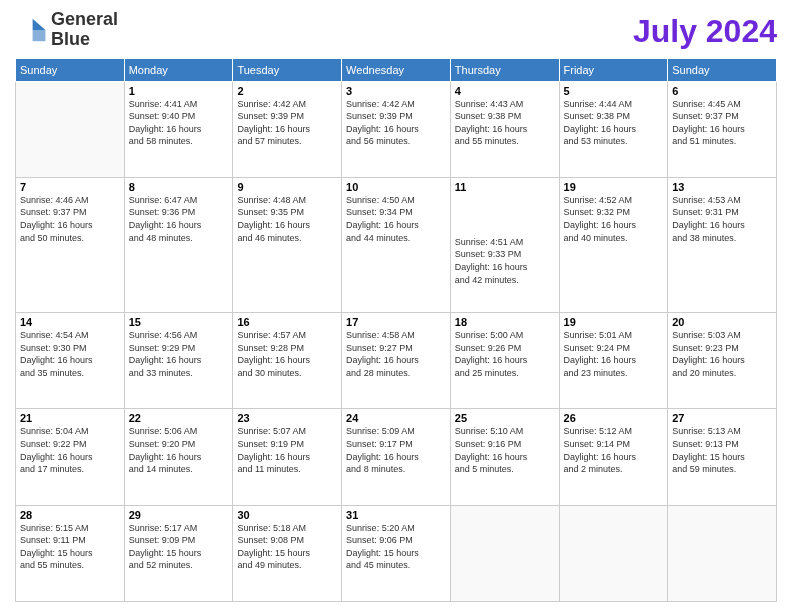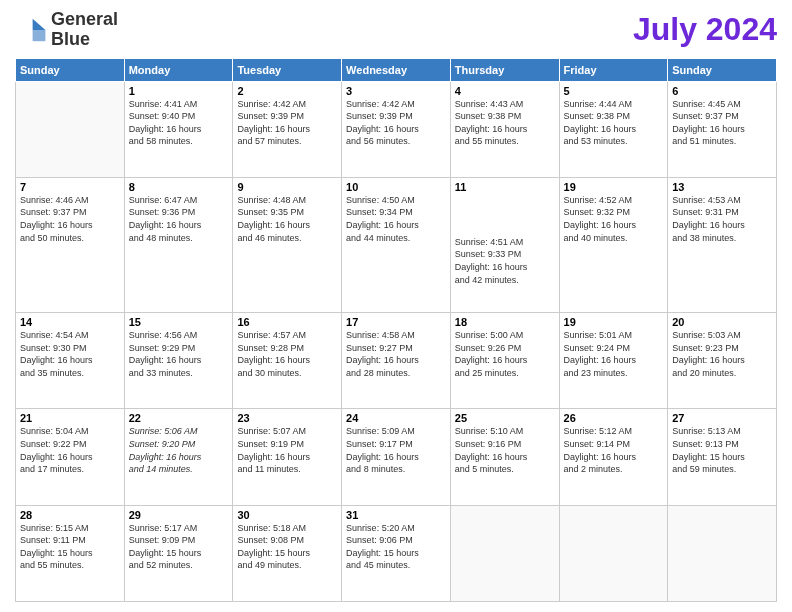--- a/index.html
+++ b/index.html
@@ -13,21 +13,21 @@
     .page {
       width: 792px;
       height: 612px;
       padding: 10px 15px;
       display: flex;
       flex-direction: column;
     }
     .header {
       display: flex;
       justify-content: space-between;
-      align-items: center;
+      align-items: flex-end;
       margin-bottom: 8px;
     }
     .logo {
       display: flex;
       align-items: center;
       gap: 4px;
     }
     .logo-text {
       font-size: 18px;
       font-weight: bold;
@@ -59,21 +59,21 @@
       border-collapse: collapse;
       width: 100%;
       font-size: 10px;
     }
     .calendar th {
       background-color: #3a7cc1;
       color: #fff;
       padding: 5px 4px;
       text-align: left;
       font-size: 11px;
-      font-weight: bold;
+      font-weight: normal;
       border: 1px solid #fff;
     }
     .calendar td {
       border: 1px solid #ccc;
       vertical-align: top;
       padding: 3px 4px;
       width: calc(100% / 7);
       height: 80px;
     }
     .day-num {
@@ -275,21 +275,21 @@
         <tr>
           <td>
             <span class="day-num">21</span>
             <div class="day-info" style="white-space: pre-line;">Sunrise: 5:04 AM
 Sunset: 9:22 PM
 Daylight: 16 hours
 and 17 minutes.</div>
           </td>
           <td>
             <span class="day-num">22</span>
-            <div class="day-info" style="white-space: pre-line; font-style: italic;">Sunrise: 5:06 AM
+            <div class="day-info" style="white-space: pre-line;">Sunrise: 5:06 AM
 Sunset: 9:20 PM
 Daylight: 16 hours
 and 14 minutes.</div>
           </td>
           <td>
             <span class="day-num">23</span>
             <div class="day-info" style="white-space: pre-line;">Sunrise: 5:07 AM
 Sunset: 9:19 PM
 Daylight: 16 hours
 and 11 minutes.</div>

